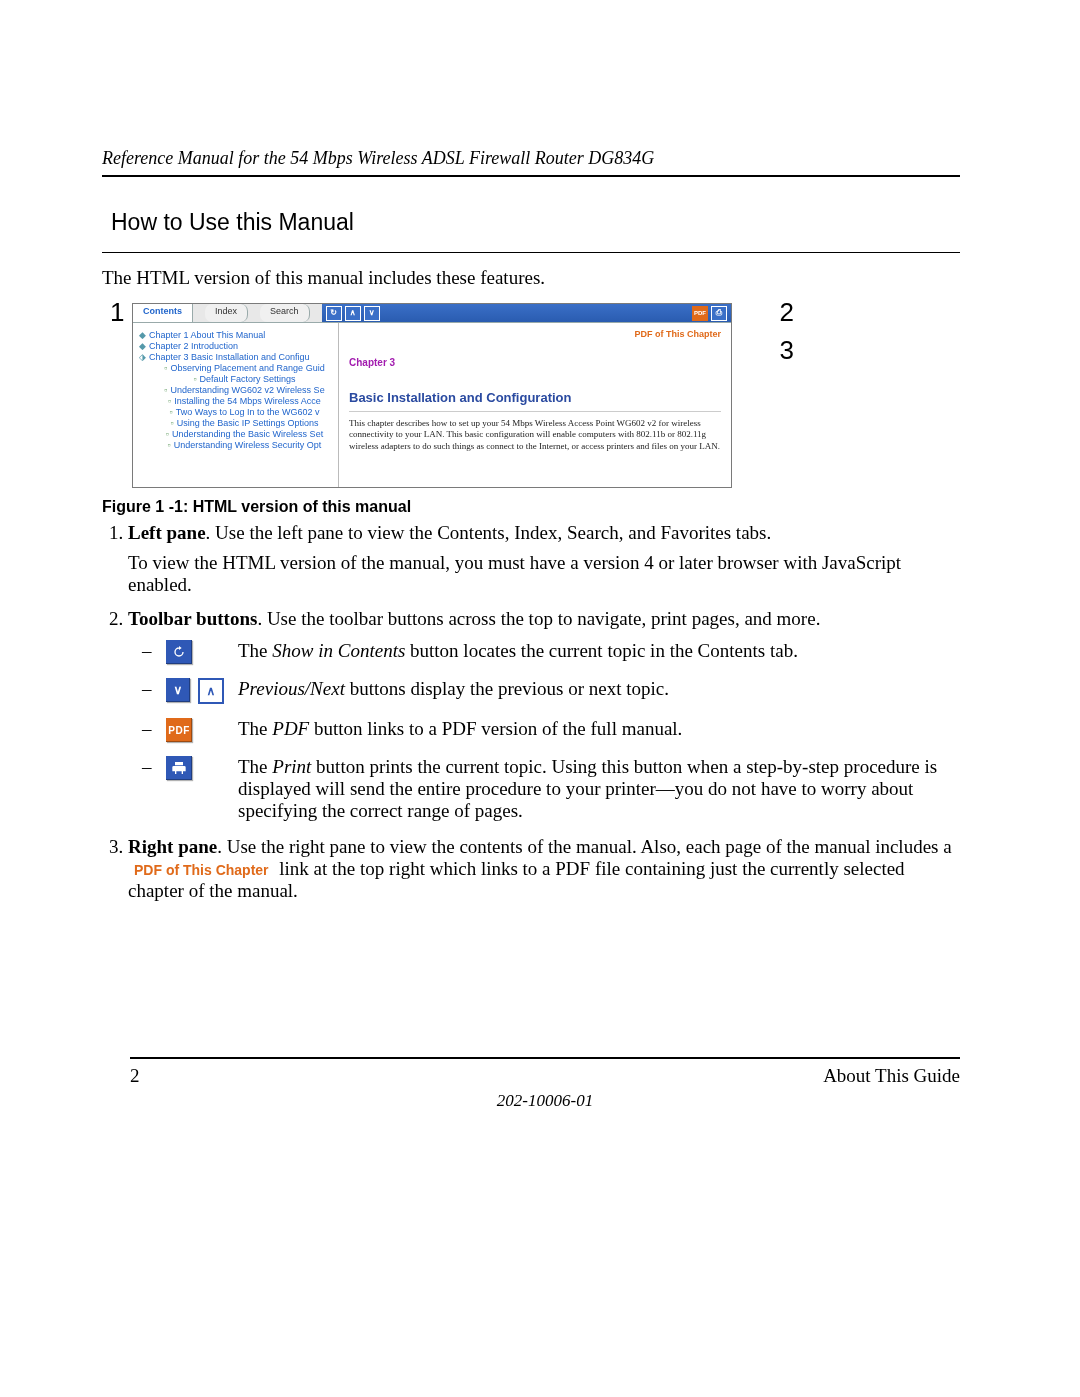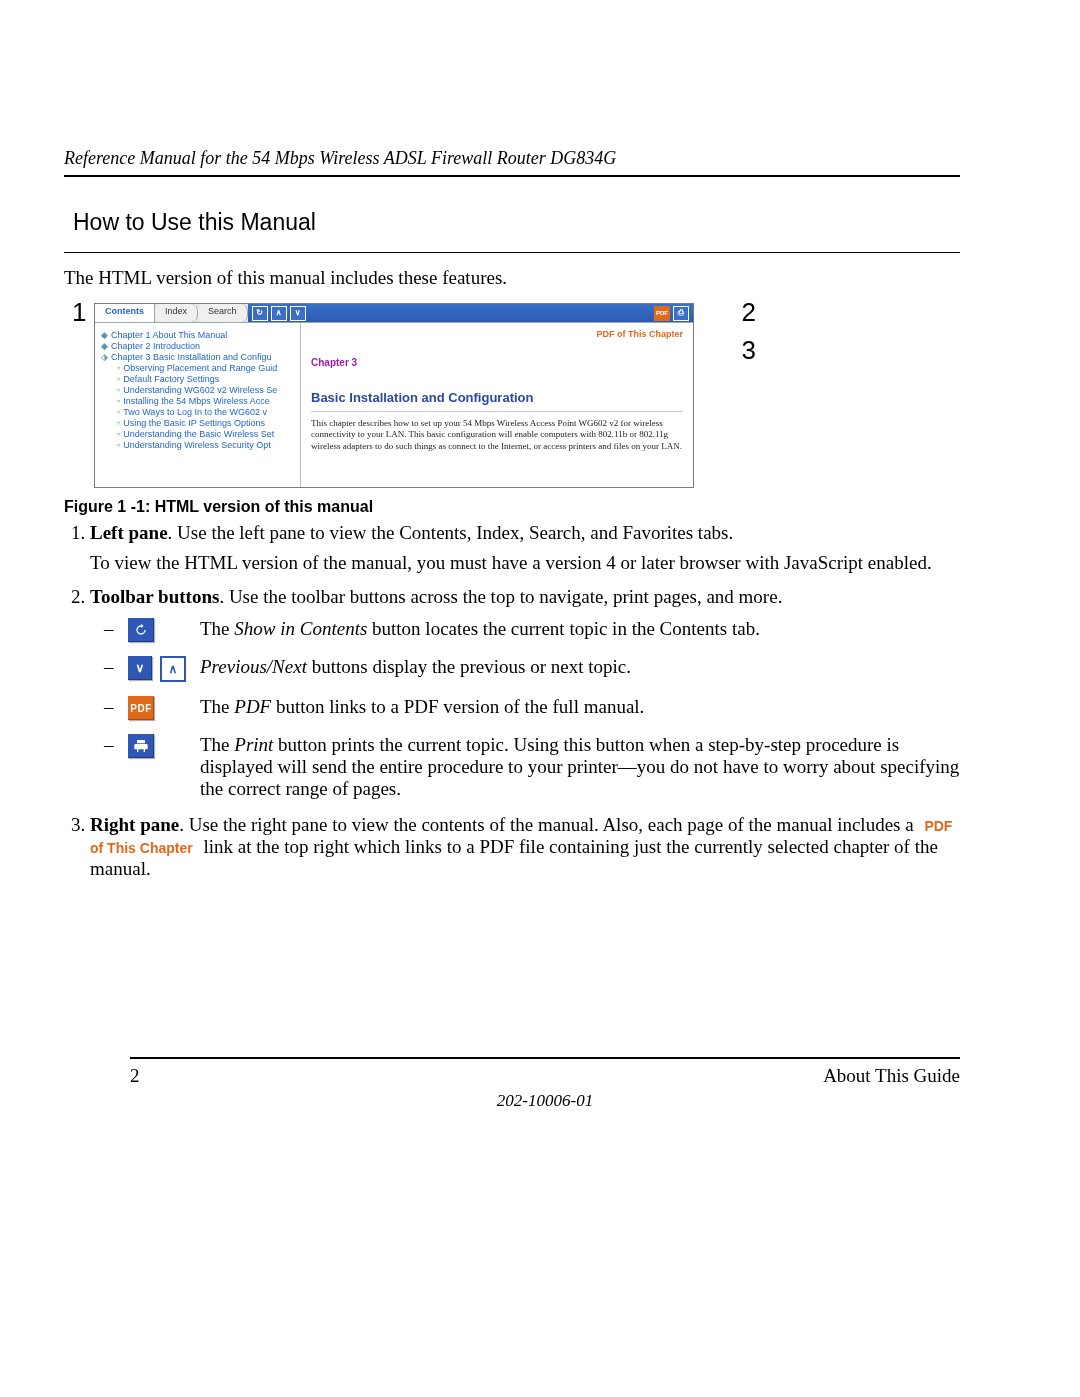--- a/index.html
+++ b/index.html
@@ -7,21 +7,21 @@
     padding: 0;
     font-family: "Times New Roman", Times, serif;
     background: #fff;
     color: #000;
   }
   .page {
     width: 1080px;
     height: 1179px;
     position: relative;
     box-sizing: border-box;
-    padding: 148px 120px 0 64px;
+    padding: 148px 120px 0 102px;
   }
   .running-head {
     font-style: italic;
     font-size: 18px;
     margin-bottom: 6px;
   }
   .top-rule {
     border: none;
     border-top: 2px solid #000;
     margin: 0 0 32px 0;
@@ -75,20 +75,21 @@
     background: #f4f4f4;
     font-family: Verdana, Arial, sans-serif;
     font-size: 9px;
     overflow: hidden;
   }
   .tabs {
     display: flex;
     height: 18px;
     background: #e8e8e8;
     border-bottom: 1px solid #9aa;
+    gap: 12px;
   }
   .tabs .tab {
     flex: 0 0 auto;
     padding: 2px 10px;
     border-right: 1px solid #9aa;
     color: #26c;
     font-weight: bold;
     background: #fff;
   }
   .tabs .tab.inactive { color: #333; font-weight: normal; background:#f0f0f0;border-radius:7px; }
@@ -111,21 +112,21 @@
     width: 206px;
     background:#fff;
     padding: 6px 4px 4px 6px;
     box-sizing:border-box;
     border-right:1px solid #bbb;
     height: 164px;
     overflow:hidden;
   }
   .toc-item { color:#26c; white-space:nowrap; margin:1px 0; }
   .toc-item .book { color:#59a; margin-right:3px; }
-  .toc-sub { margin-left: 16px; }
+  .toc-sub { margin-left: 16px; text-align: center; }
   .toc-sub .pg { color:#7a7; margin-right:3px; }
   .right-pane {
     margin-left: 206px;
     background:#fff;
     height:164px;
     box-sizing:border-box;
     padding: 6px 10px;
   }
   .pdf-link { text-align:right; color:#e06a1a; font-weight:bold; font-size:9px; }
   .rp-h1 { color:#a21caf; font-weight:bold; font-size:10px; margin-top:18px; }

